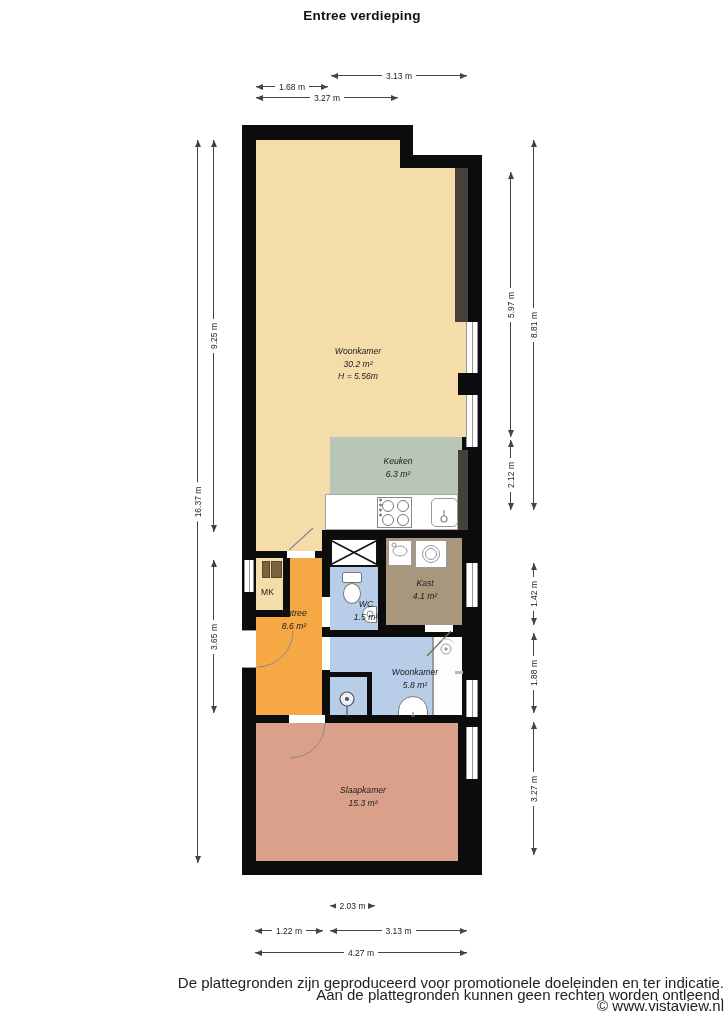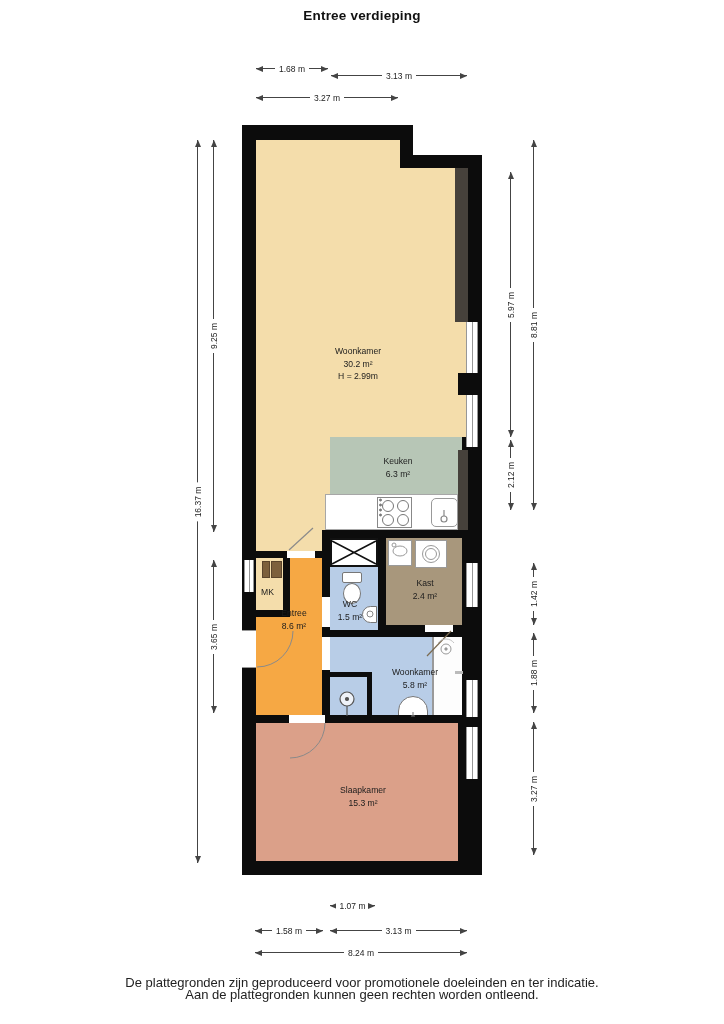--- a/index.html
+++ b/index.html
@@ -33,58 +33,58 @@
                   border-left:3px solid transparent; border-right:3px solid transparent; border-bottom:7px solid #444; }
   .dimv::after  { content:""; position:absolute; bottom:0; left:-3.5px; width:0; height:0;
                   border-left:3px solid transparent; border-right:3px solid transparent; border-top:7px solid #444; }
   .dimh .lbl { position:absolute; left:50%; top:0; transform:translate(-50%,-50%); background:#fff;
                padding:0 4px; font-size:8.5px; color:#222; white-space:nowrap; }
   .dimv .lbl { position:absolute; top:50%; left:0; transform:translate(-50%,-50%) rotate(-90deg); background:#fff;
                padding:0 4px; font-size:8.5px; color:#222; white-space:nowrap; }
 
   .rlabel { position:absolute; transform:translateX(-50%); text-align:center;
             font-size:8.6px; line-height:12.5px; color:#1c1c1c; white-space:nowrap; }
-  .rlabel span { display:block; }
+  .rlabel span { display:block;font-style:italic; }
   .mk { position:absolute; font-size:8.6px; color:#1c1c1c; }
 
   .overlay { position:absolute; left:0; top:0; pointer-events:none; }
 
-  .footer { position:absolute; top:977px; left:0; width:100%; text-align:center;
-            font-size:13px; line-height:11.5px; color:#222; }
+  .footer { position:absolute; top:977px; left:0; width:100%; text-align:right;
+            font-size:15px; line-height:11.5px; color:#222; }
 </style>
 </head>
 <body>
 
 <div class="page">
 
   <div class="title">
     <div>Entree verdieping</div>
   </div>
 
-  <div class="dimh" style="left:256px;top:68px;width:72px">
+  <div class="dimh" style="left:256px;top:86px;width:72px">
       <span class="lbl">1.68 m</span>
     </div>
   <div class="dimh" style="left:331px;top:75px;width:136px">
       <span class="lbl">3.13 m</span>
     </div>
   <div class="dimh" style="left:256px;top:97px;width:142px">
       <span class="lbl">3.27 m</span>
     </div>
 
   <div class="dimh" style="left:330px;top:905px;width:45px">
-      <span class="lbl">1.07 m</span>
+      <span class="lbl">2.03 m</span>
     </div>
   <div class="dimh" style="left:255px;top:930px;width:68px">
-      <span class="lbl">1.58 m</span>
+      <span class="lbl">1.22 m</span>
     </div>
   <div class="dimh" style="left:330px;top:930px;width:137px">
       <span class="lbl">3.13 m</span>
     </div>
   <div class="dimh" style="left:255px;top:952px;width:212px">
-      <span class="lbl">8.24 m</span>
+      <span class="lbl">4.27 m</span>
     </div>
 
   <div class="dimv" style="left:197px;top:140px;height:723px">
       <span class="lbl">16.37 m</span>
     </div>
   <div class="dimv" style="left:213px;top:140px;height:392px">
       <span class="lbl">9.25 m</span>
     </div>
   <div class="dimv" style="left:213px;top:560px;height:153px">
       <span class="lbl">3.65 m</span>
@@ -222,46 +222,47 @@
     </g>
 
     <circle cx="370" cy="614" r="3" stroke="#888" fill="none" stroke-width="1"></circle>
 
     <path d="M413 712 L413 716 M411 716 L415 716" stroke="#777" stroke-width="1" fill="none"></path>
   </svg>
 
   <div class="rlabel" style="left:358px;top:345px">
     <span>Woonkamer</span>
     <span>30.2 m²</span>
-    <span>H = 2.99m</span>
+    <span>H = 5.56m</span>
   </div>
   <div class="rlabel" style="left:398px;top:455px">
     <span>Keuken</span>
     <span>6.3 m²</span>
   </div>
   <div class="rlabel" style="left:425px;top:577px">
     <span>Kast</span>
-    <span>2.4 m²</span>
-  </div>
-  <div class="rlabel" style="left:350px;top:598px">
+    <span>4.1 m²</span>
+  </div>
+  <div class="rlabel" style="left:366px;top:598px">
     <span>WC</span>
     <span>1.5 m²</span>
   </div>
   <div class="rlabel" style="left:294px;top:607px">
     <span>Entree</span>
     <span>8.6 m²</span>
   </div>
   <div class="rlabel" style="left:415px;top:666px">
     <span>Woonkamer</span>
     <span>5.8 m²</span>
   </div>
   <div class="rlabel" style="left:363px;top:784px">
     <span>Slaapkamer</span>
     <span>15.3 m²</span>
   </div>
   <div class="mk" style="left:261px;top:587px">MK</div>
 
   <div class="footer">
     <div>De plattegronden zijn geproduceerd voor promotionele doeleinden en ter indicatie.</div>
     <div>Aan de plattegronden kunnen geen rechten worden ontleend.</div>
+    <div>© www.vistaview.nl</div>
   </div>
 
 </div>
 
 </body></html>

